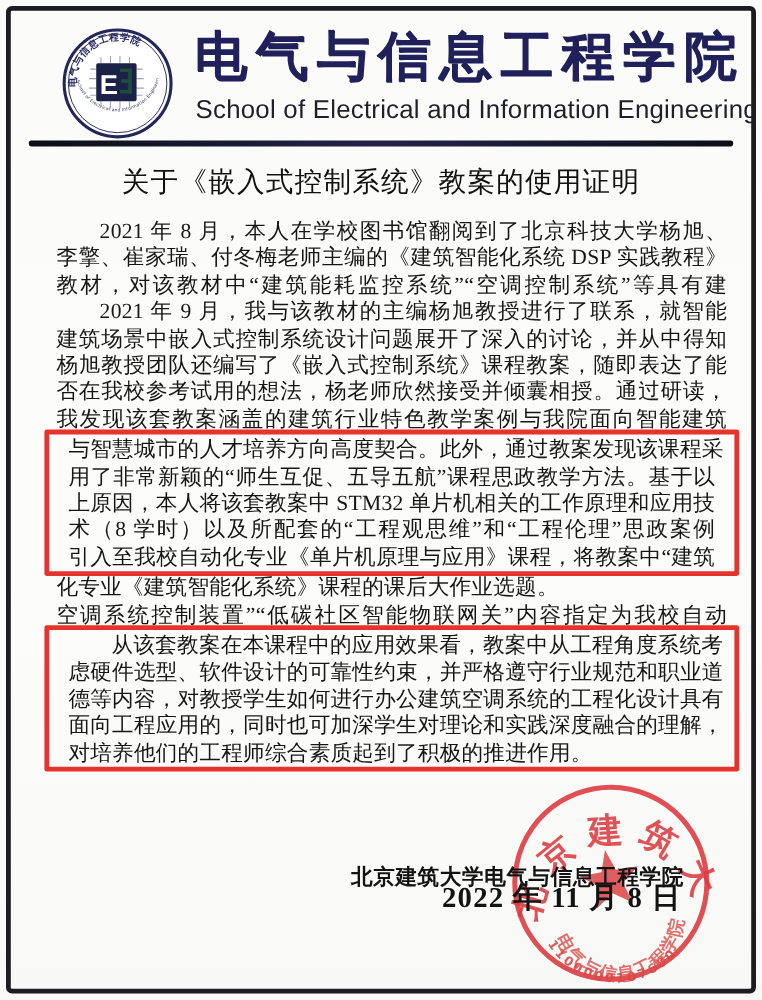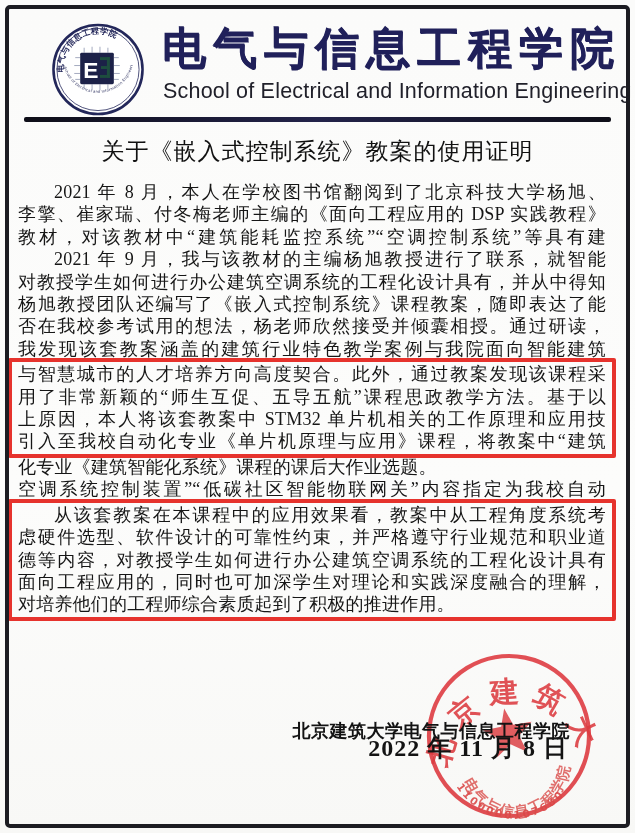--- a/index.html
+++ b/index.html
@@ -34,30 +34,30 @@
     border-radius:2px;
   }
   
   .doc-title {
     position:absolute; left:0; right:0; top:136px; text-align:center;
     font-size:23px; font-weight:400; color:#111;
     font-family:"Liberation Sans","DejaVu Sans",sans-serif; letter-spacing:1px;
   }
   
   .body-text {
-    position:absolute; left:18px; right:29px; top:181px;
+    position:absolute; left:47px; right:29px; top:181px;
     font-size:18px; line-height:22.4px; color:#161616;
     font-family:"Liberation Serif","DejaVu Serif",serif;
   }
   .ln { text-align:justify; text-align-last:justify; white-space:nowrap; letter-spacing:0.2px; }
   .ln.short { text-align-last:left; }
   .ln.ind { text-indent:2em; }
   .red-box {
     border:4px solid #e6332d; border-radius:2px;
-    margin:-2px -10px; padding:1px 6px;
+    margin:-2px -10px; padding:1px 16px;
   }
   
   .signature {
     position:absolute; top:719px; left:0; width:570px; text-align:right;
     font-size:18px; font-weight:700; color:#131313; letter-spacing:0.5px;
     font-family:"Liberation Sans","DejaVu Sans",sans-serif; z-index:6;padding-left:48px;
   }
   .date {
     position:absolute; top:732px; left:0; width:568px; text-align:right;
     font-size:24px; font-weight:700; color:#131313; letter-spacing:1px;
@@ -115,33 +115,34 @@
   </svg>
 
   <div class="title-cn">电气与信息工程学院</div>
   <div class="title-en">School of Electrical and Information Engineering</div>
   <div class="rule"></div>
 
   <div class="doc-title">关于《嵌入式控制系统》教案的使用证明</div>
 
   <div class="body-text">
     <div class="ln ind">2021 年 8 月，本人在学校图书馆翻阅到了北京科技大学杨旭、</div>
-    <div class="ln">李擎、崔家瑞、付冬梅老师主编的《面向工程应用的 DSP 实践教程》</div>
+    <div class="ln">李擎、崔家瑞、付冬梅老师主编的《建筑智能化系统 DSP 实践教程》</div>
     <div class="ln">教材，对该教材中“建筑能耗监控系统”“空调控制系统”等具有建</div>
 
     <div class="ln ind">2021 年 9 月，我与该教材的主编杨旭教授进行了联系，就智能</div>
-    <div class="ln">对教授学生如何进行办公建筑空调系统的工程化设计具有，并从中得知</div>
+    <div class="ln">建筑场景中嵌入式控制系统设计问题展开了深入的讨论，并从中得知</div>
     <div class="ln">杨旭教授团队还编写了《嵌入式控制系统》课程教案，随即表达了能</div>
     <div class="ln">否在我校参考试用的想法，杨老师欣然接受并倾囊相授。通过研读，</div>
     <div class="ln">我发现该套教案涵盖的建筑行业特色教学案例与我院面向智能建筑</div>
 
     <div class="red-box">
       <div class="ln">与智慧城市的人才培养方向高度契合。此外，通过教案发现该课程采</div>
       <div class="ln">用了非常新颖的“师生互促、五导五航”课程思政教学方法。基于以</div>
       <div class="ln">上原因，本人将该套教案中 STM32 单片机相关的工作原理和应用技</div>
+      <div class="ln">术（8 学时）以及所配套的“工程观思维”和“工程伦理”思政案例</div>
       <div class="ln">引入至我校自动化专业《单片机原理与应用》课程，将教案中“建筑</div>
     </div>
 
     <div class="ln short">化专业《建筑智能化系统》课程的课后大作业选题。</div>
     <div class="ln">空调系统控制装置”“低碳社区智能物联网关”内容指定为我校自动</div>
 
     <div class="red-box">
       <div class="ln ind">从该套教案在本课程中的应用效果看，教案中从工程角度系统考</div>
       <div class="ln">虑硬件选型、软件设计的可靠性约束，并严格遵守行业规范和职业道</div>
       <div class="ln">德等内容，对教授学生如何进行办公建筑空调系统的工程化设计具有</div>

